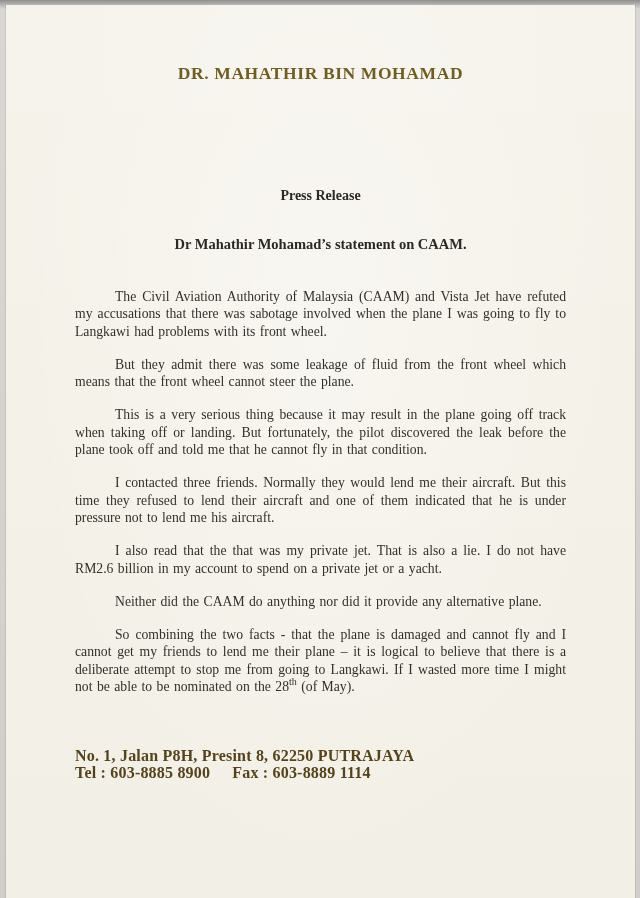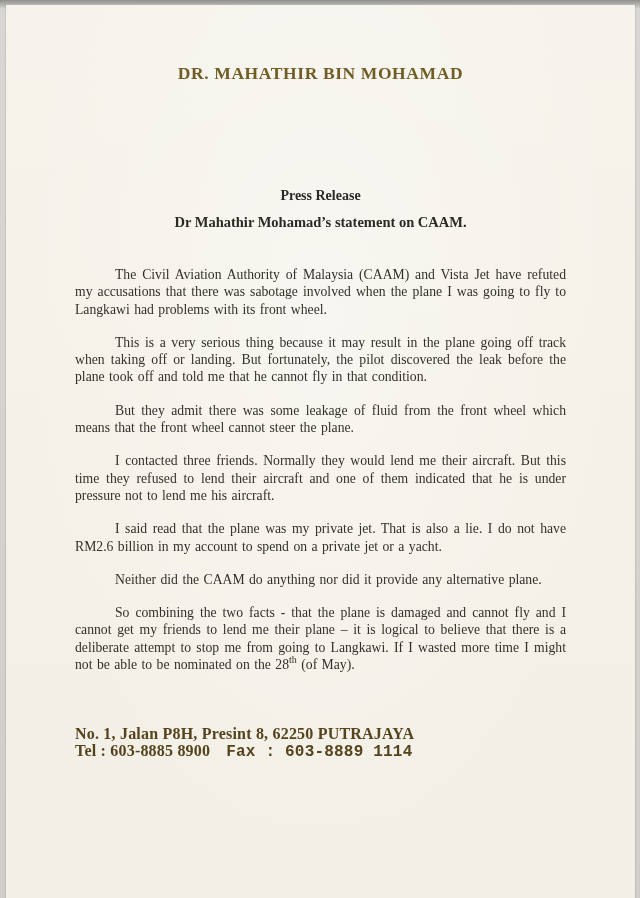--- a/index.html
+++ b/index.html
@@ -41,21 +41,21 @@
   .press-release {
     text-align: center;
     font-weight: bold;
     font-size: 14px;
     margin-top: 104px;
   }
   .subtitle {
     text-align: center;
     font-weight: bold;
     font-size: 14.5px;
-    margin-top: 10px;
+    margin-top: 32px;
   }
   .body-text {
     margin-top: 35px;
     font-size: 13.7px;
     line-height: 17.3px;
   }
   .body-text p {
     margin: 0 0 16px 0;
     text-align: justify;
     text-indent: 40px;
@@ -70,42 +70,41 @@
   }
   .letter-footer {
     margin-top: 52px;
     text-align: left;
     font-weight: bold;
     font-size: 16px;
     line-height: 17px;
     letter-spacing: 0.2px;
   }
   .footer-contact-line span + span {
-    margin-left: 16px;
-    font-family: Liberation Mono, monospace;
+    margin-left: 22px;
   }
 </style>
 </head>
 <body>
 
 <div class="photo-frame">
   <div class="paper">
 
     <div class="letterhead" style="color:#6f5d24;">DR. MAHATHIR BIN MOHAMAD</div>
 
     <div class="press-release" style="color:#2b2924;">Press Release</div>
 
     <div class="subtitle" style="color:#2b2924;">Dr Mahathir Mohamad’s statement on CAAM.</div>
 
     <div class="body-text" style="color:#33302b;">
       <p>The Civil Aviation Authority of Malaysia (CAAM) and Vista Jet have refuted my accusations that there was sabotage involved when the plane I was going to fly to Langkawi had problems with its front wheel.</p>
+      <p>But they admit there was some leakage of fluid from the front wheel which means that the front wheel cannot steer the plane.</p>
       <p>This is a very serious thing because it may result in the plane going off track when taking off or landing. But fortunately, the pilot discovered the leak before the plane took off and told me that he cannot fly in that condition.</p>
-      <p>But they admit there was some leakage of fluid from the front wheel which means that the front wheel cannot steer the plane.</p>
       <p>I contacted three friends. Normally they would lend me their aircraft. But this time they refused to lend their aircraft and one of them indicated that he is under pressure not to lend me his aircraft.</p>
-      <p>I said read that the plane was my private jet. That is also a lie. I do not have RM2.6 billion in my account to spend on a private jet or a yacht.</p>
+      <p>I also read that the that was my private jet. That is also a lie. I do not have RM2.6 billion in my account to spend on a private jet or a yacht.</p>
       <p>Neither did the CAAM do anything nor did it provide any alternative plane.</p>
       <p><span>So combining the two facts - that the plane is damaged and cannot fly and I cannot get my friends to lend me their plane – it is logical to believe that there is a deliberate attempt to stop me from going to Langkawi. If I wasted more time I might not be able to be nominated on the 28</span><sup>th</sup><span> (of May).</span></p>
     </div>
 
     <div class="letter-footer" style="color:#55431d;">
       <div>No. 1, Jalan P8H, Presint 8, 62250 PUTRAJAYA</div>
       <div class="footer-contact-line">
         <span>Tel : 603-8885 8900</span><span>Fax : 603-8889 1114</span>
       </div>
     </div>

